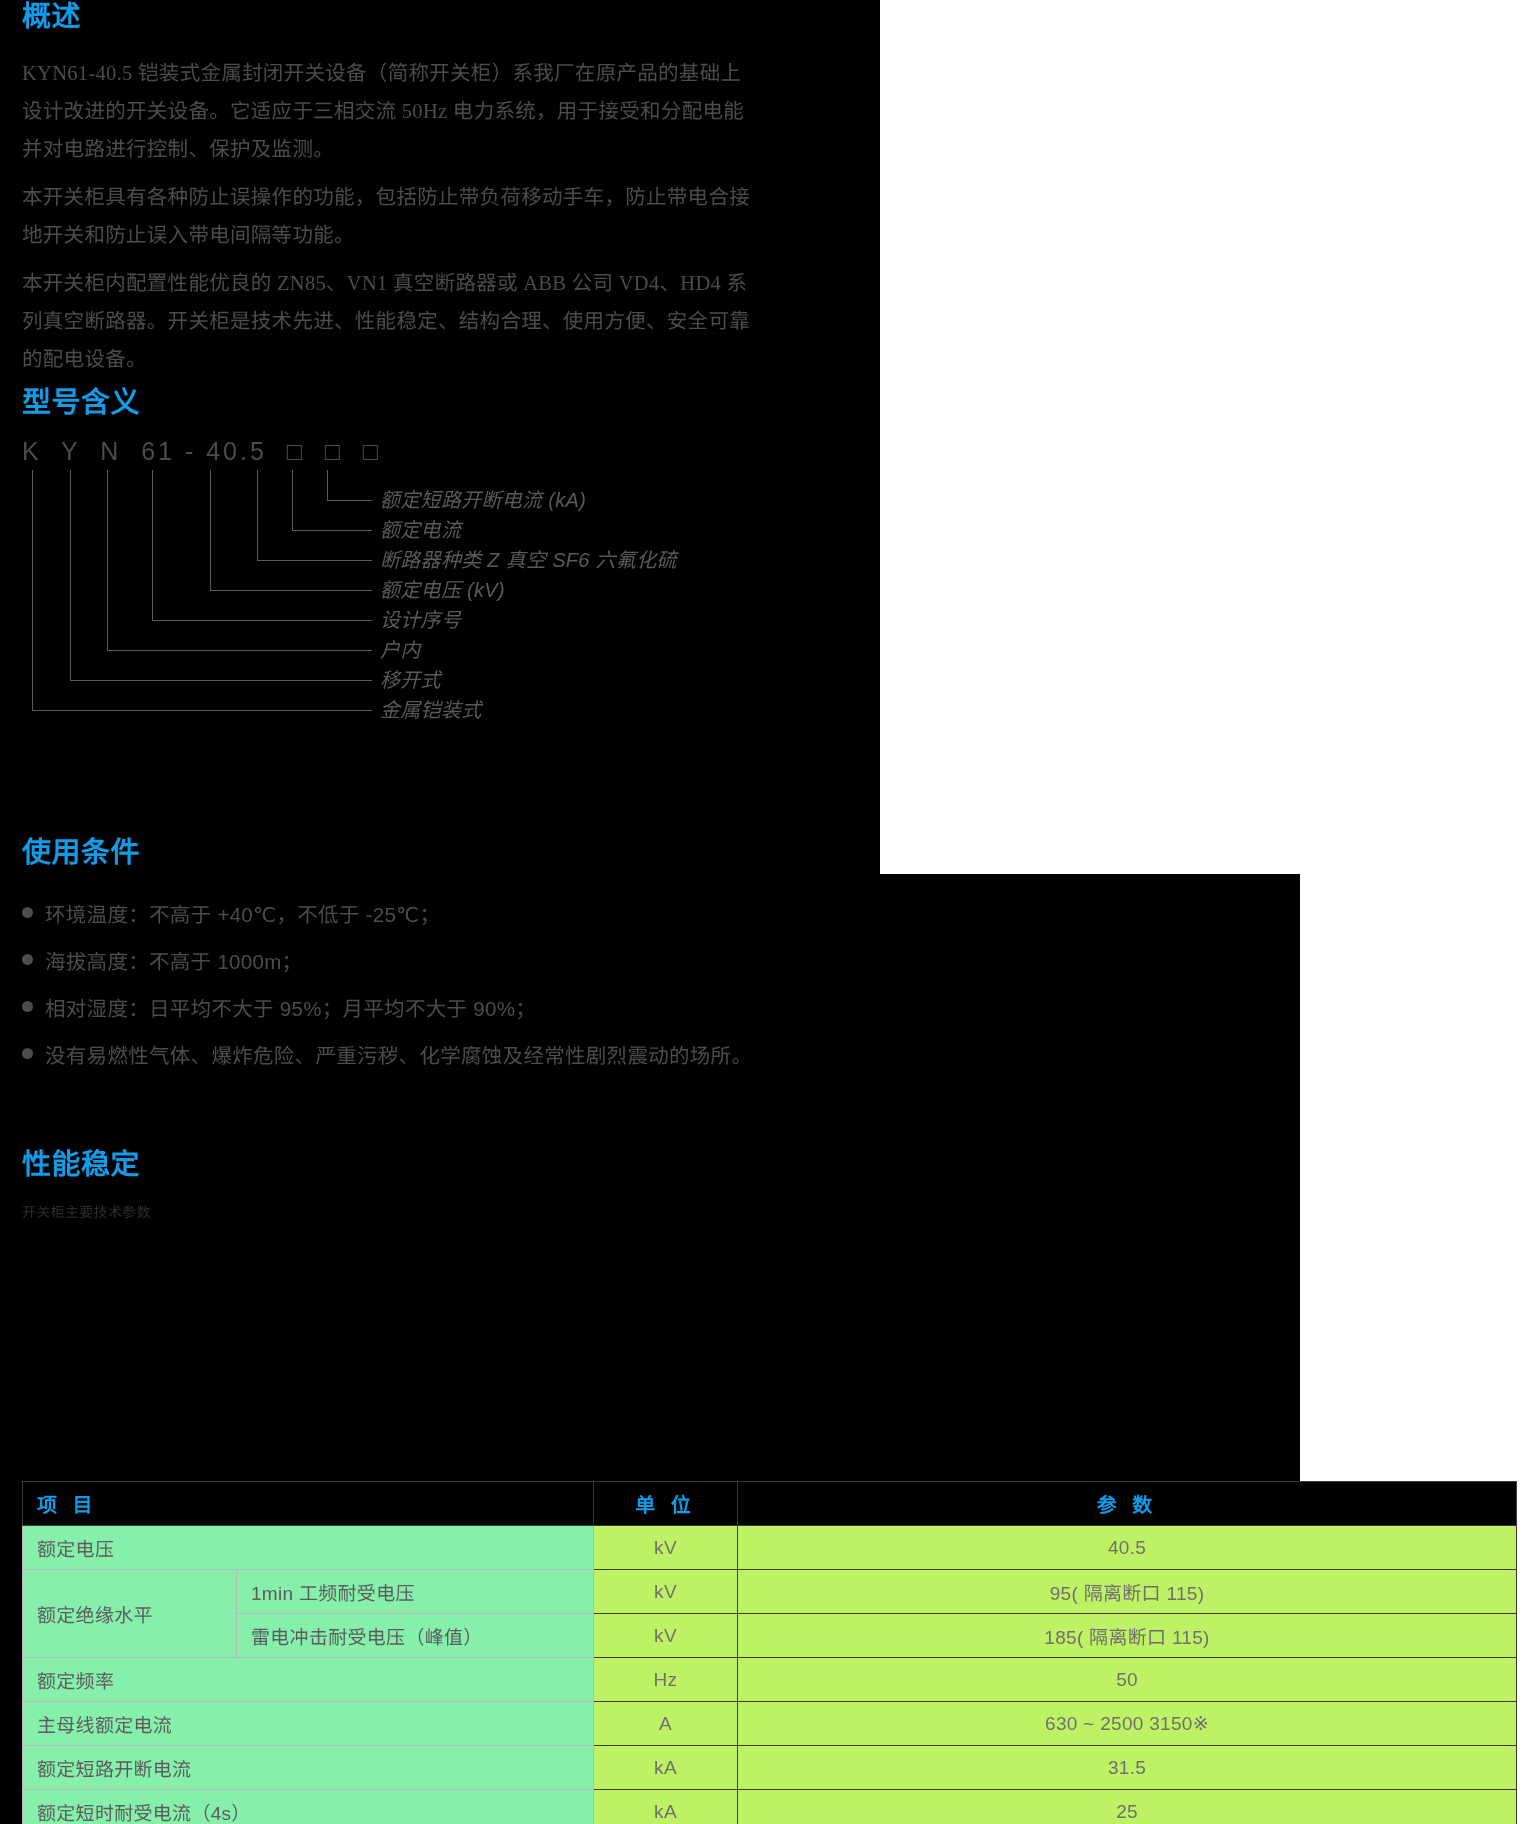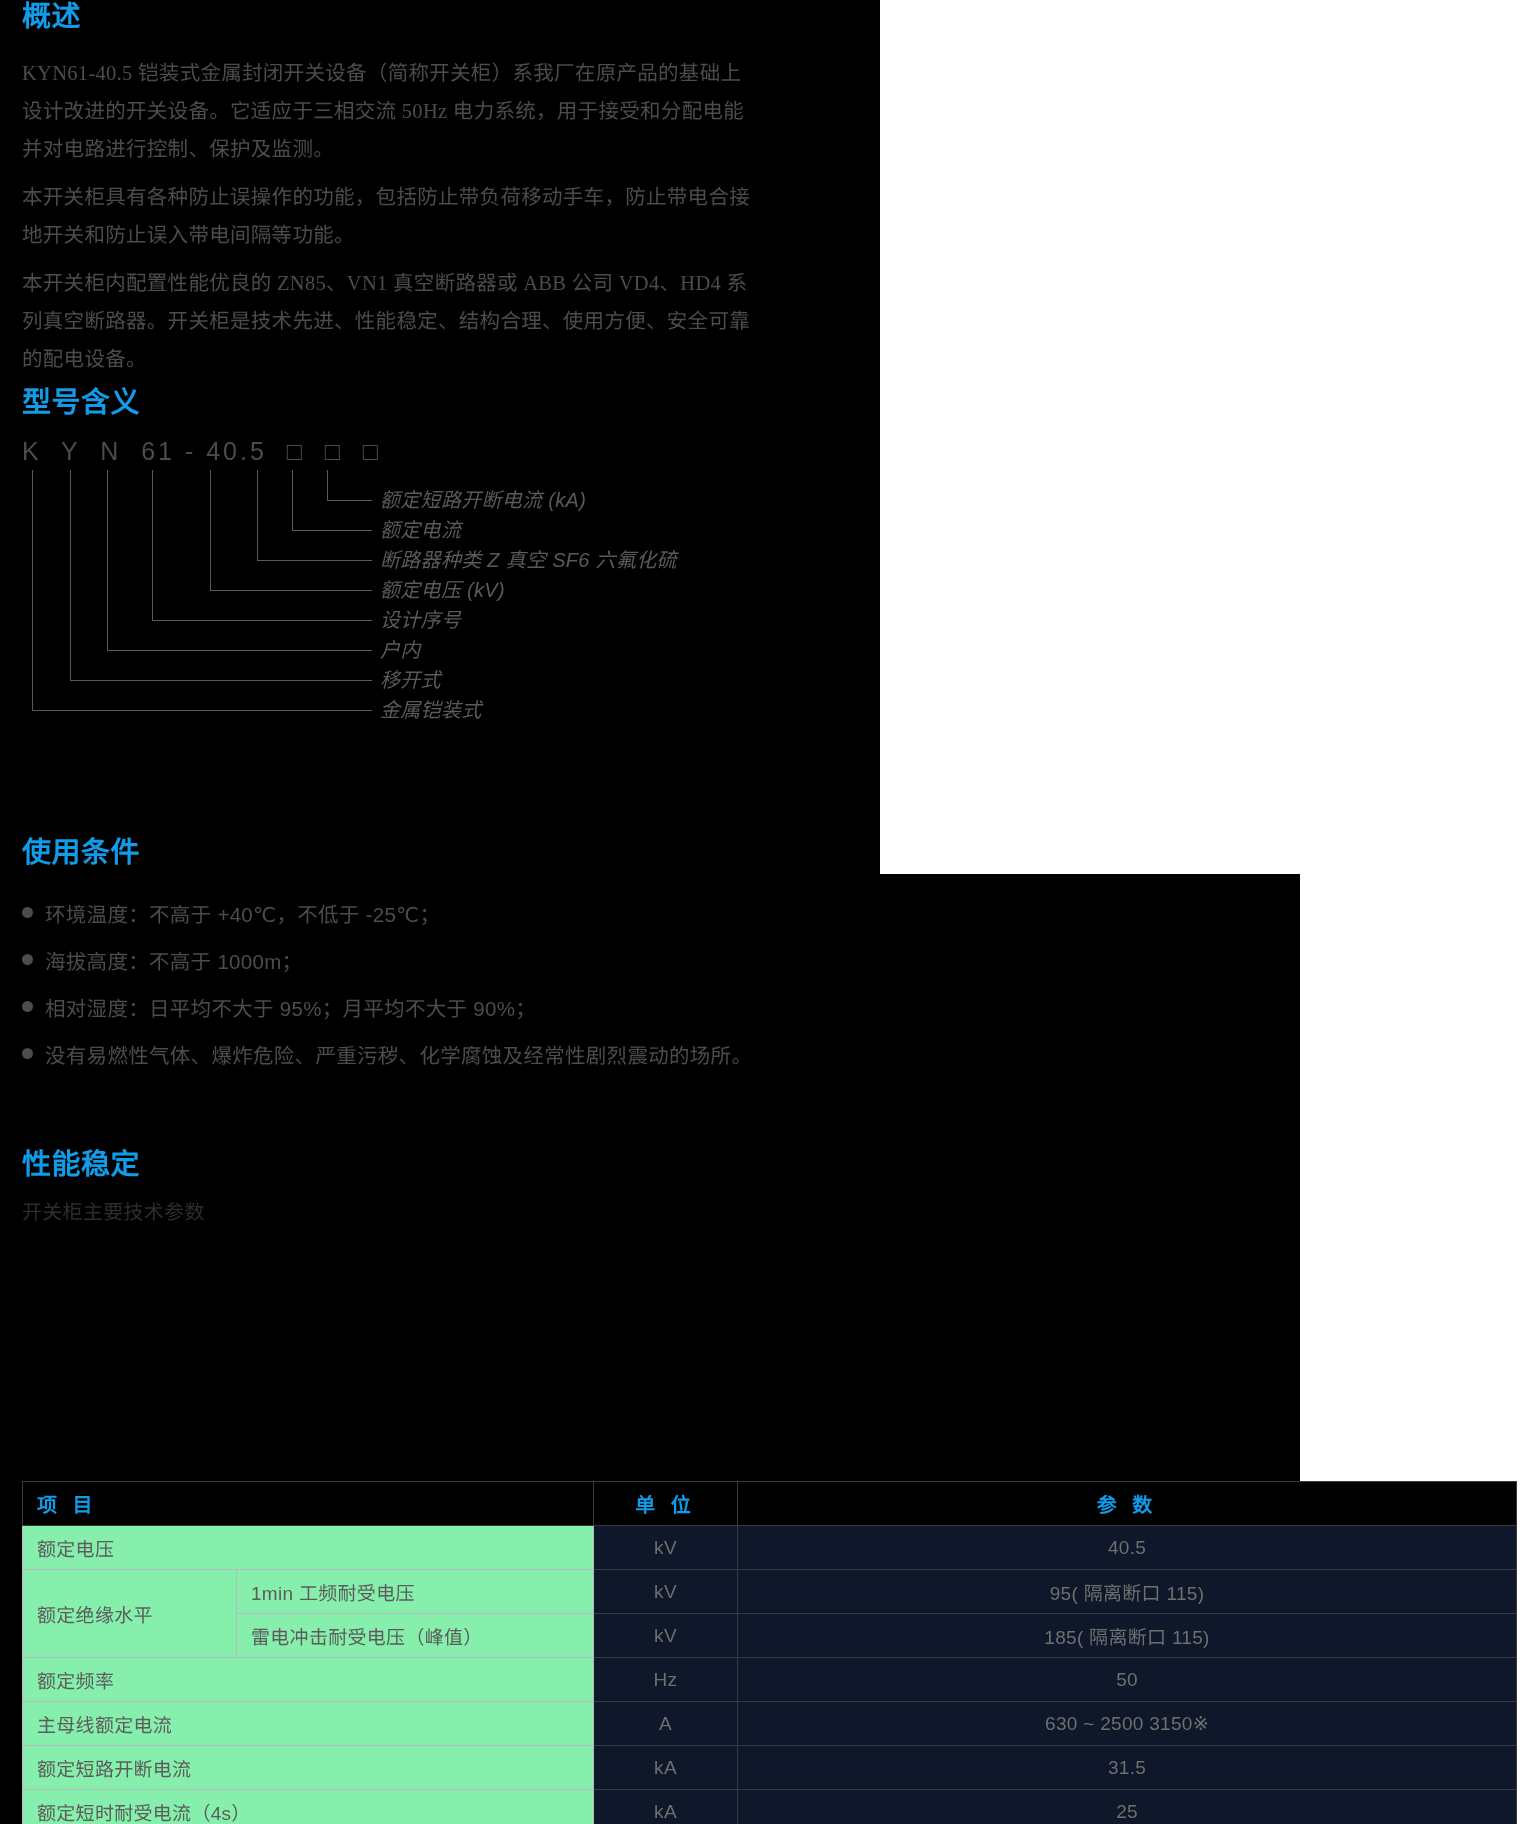--- a/index.html
+++ b/index.html
@@ -114,21 +114,21 @@
     background: #4c4c4c;
     display: inline-block;
     margin-right: 12px;
     flex: 0 0 auto;
     position: relative;
     top: -4px;
   }
 
   h3.sub-title {
     margin: 0;
-    font-size: 20px;
+    font-size: 14px;
     line-height: 26px;
     font-weight: normal;
     color: #2d2d2d;
     letter-spacing: 0.3px;
   }
 
   
   #spec-table {
     position: absolute;
     left: 22px;
@@ -165,21 +165,21 @@
 
   #spec-table td.cell-item,
   #spec-table td.cell-sub {
     background: #86efac;
     color: #5c5c5c;
     text-align: left;
     border-color: #b9babb;
   }
   #spec-table td.cell-unit,
   #spec-table td.cell-val {
-    background: #0f172a;
+    background: #bef264;
     color: #6f6f6f;
     text-align: center;
     border-color: #3a3a3a;
   }
 </style>
 </head>
 <body>
 
 <div class="white-panel" id="white-top-right"></div>
 <div class="white-panel" id="white-bottom-right"></div>

